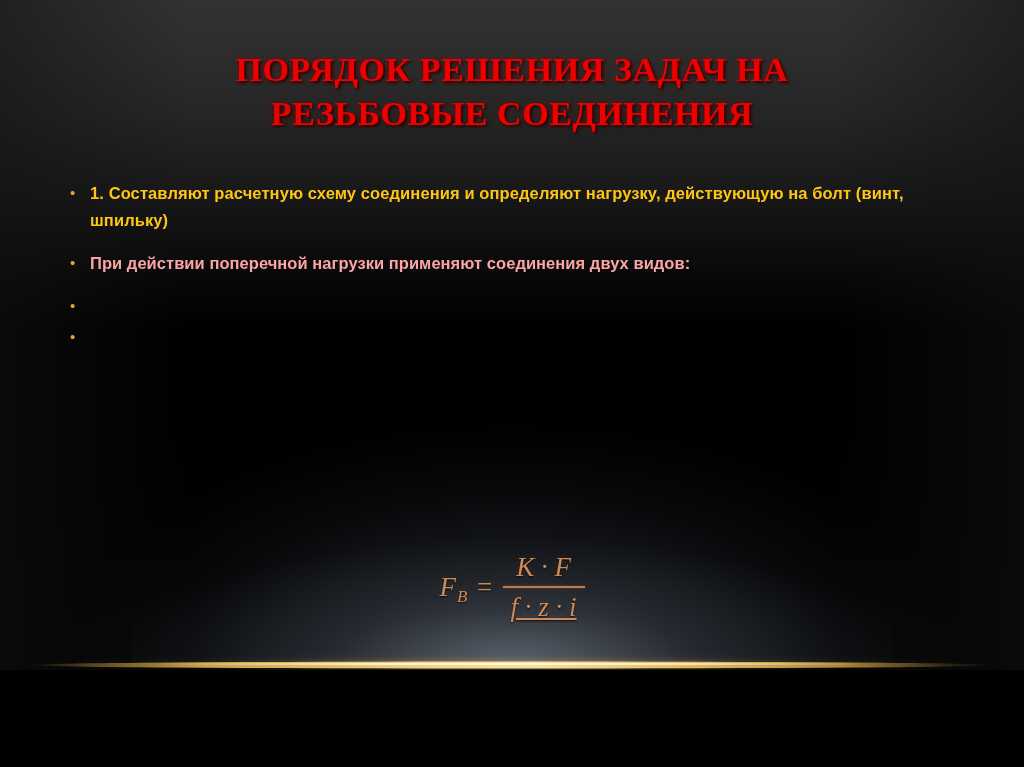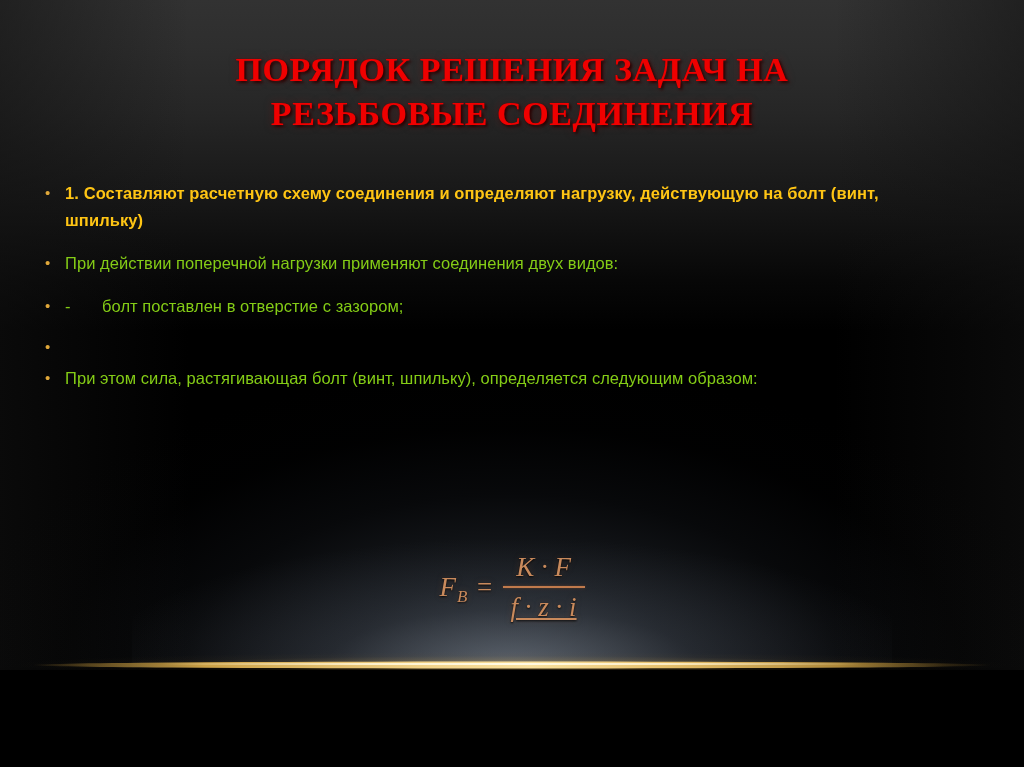--- a/index.html
+++ b/index.html
@@ -167,44 +167,45 @@
     position:absolute;
     left:0;
     top:180px;
     width:1024px;
   }
 
   .bullet-row {
     position:relative;
     display:flex;
     align-items:flex-start;
-    padding-left:45px;
+    padding-left:70px;
     padding-right:60px;
     margin-bottom:16px;
   }
   .bullet-row.tight { margin-bottom:14px; }
 
   .bullet-dot {
     flex:0 0 auto;
     width:20px;
     margin-top:9px;
     color:#e0a83a;
     font-size:14px;
     line-height:8px;
     text-align:left;
   }
   .bullet-dot::before { content:"\2022"; font-size:15px; }
 
   .bullet-text {
     flex:1 1 auto;
     font-size:16.5px;
     line-height:27px;
-    color:#84cc16;
+    color:#fca5a5;
     letter-spacing:0.05px;
     max-width:848px;
+    font-weight:bold;
   }
   .bullet-text.accent {
     color:#ffc514;
     font-weight:bold;
     letter-spacing:0.1px;
   }
   .bullet-text.sub { white-space:pre; }
 
   
   .formula-wrap {
@@ -274,33 +275,28 @@
       <div class="bullet-row">
         <span class="bullet-dot"></span>
         <span class="bullet-text accent">1. Составляют расчетную схему соединения и определяют нагрузку, действующую на болт (винт, шпильку)</span>
       </div>
 
       <div class="bullet-row">
         <span class="bullet-dot"></span>
         <span class="bullet-text">При действии поперечной нагрузки применяют соединения двух видов:</span>
       </div>
 
+
       <div class="bullet-row tight">
         <span class="bullet-dot"></span>
-        <span class="bullet-text sub">-	болт поставлен в отверстие с зазором;</span>
-      </div>
-
-      <div class="bullet-row tight">
-        <span class="bullet-dot"></span>
       </div>
 
 
       <div class="bullet-row">
         <span class="bullet-dot"></span>
-        <span class="bullet-text">При этом сила, растягивающая болт (винт, шпильку), определяется следующим образом:</span>
       </div>
 
     </div>
 
     <div class="formula-wrap">
       <div class="formula">
         <span class="lhs">
           <span>F</span>
             <span class="sub">В</span>
         </span>

